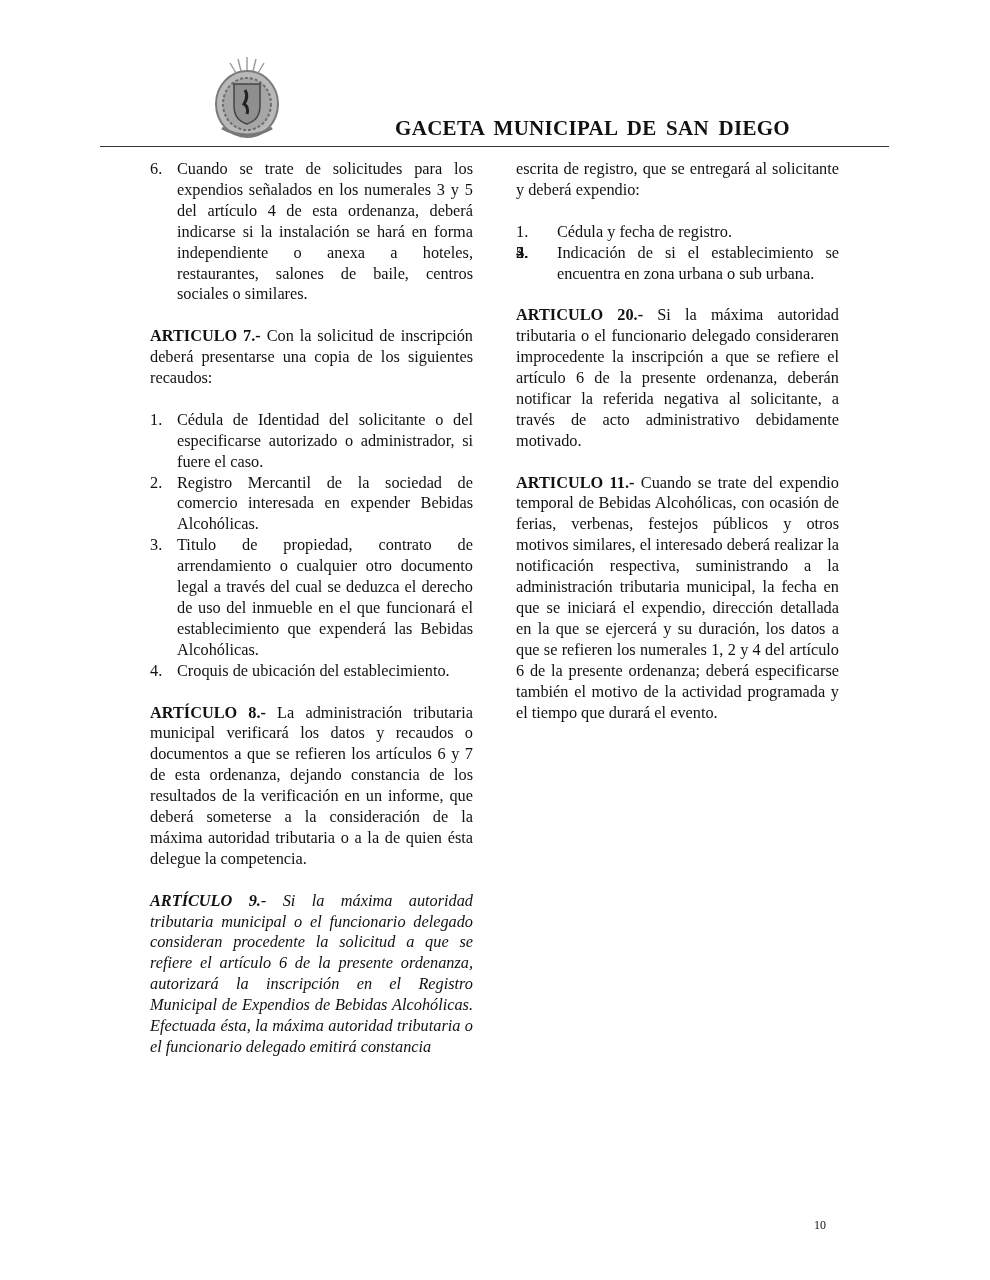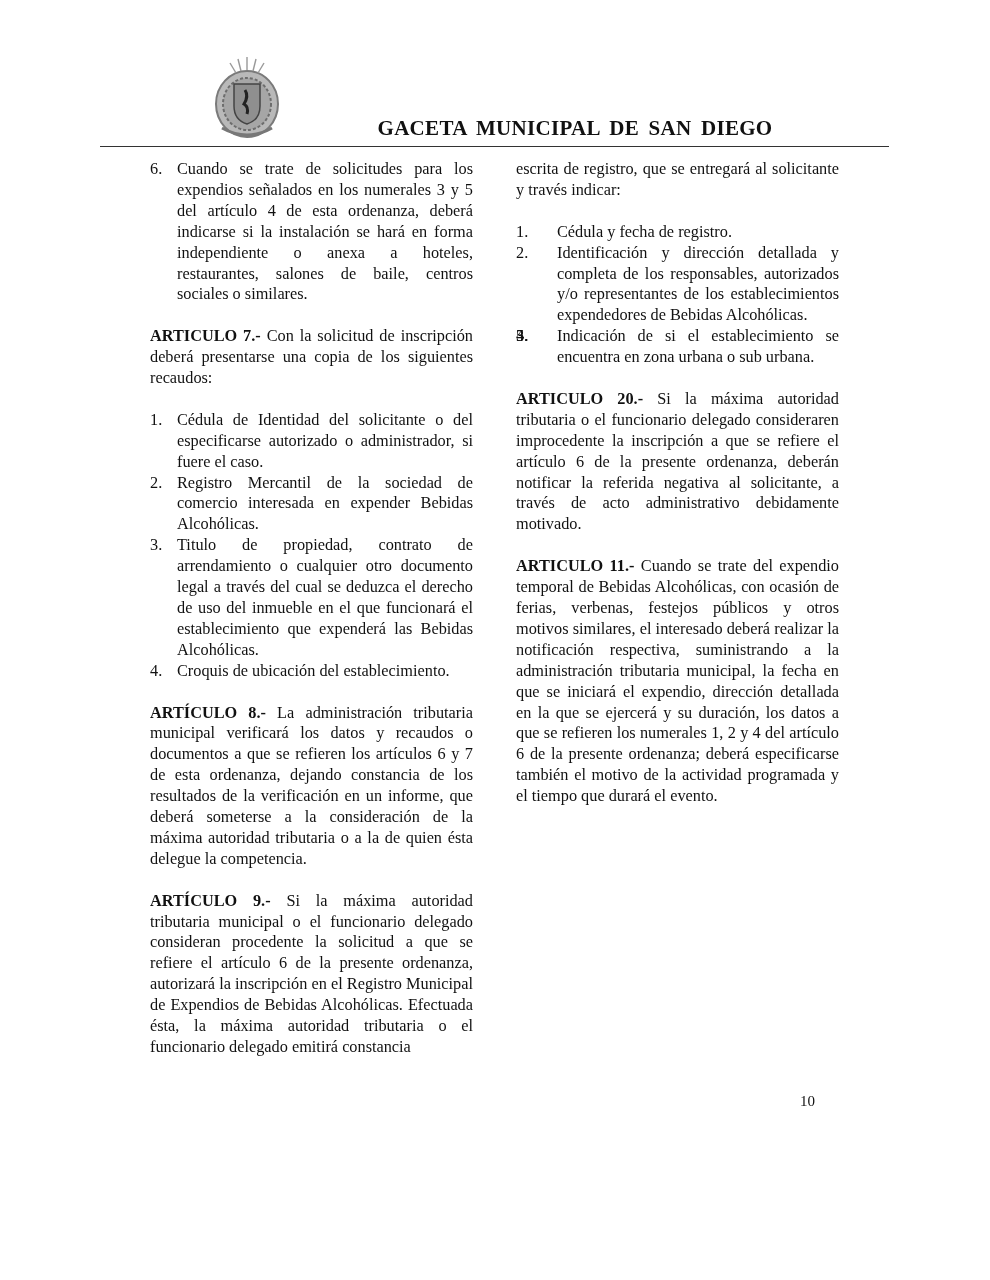--- a/index.html
+++ b/index.html
@@ -1,33 +1,33 @@
 <!DOCTYPE html>
 <html><head>
 <meta charset="utf-8">
 <style>
   html, body { margin: 0; padding: 0; background: #ffffff; }
   body { width: 990px; height: 1280px; position: relative; overflow: hidden;
          font-family: "Liberation Serif", "DejaVu Serif", serif; color: #111; }
   .emblem { position: absolute; left: 212px; top: 54px; width: 70px; height: 88px; }
-  .title { position: absolute; left: 360px; top: 116px; width: 430px; text-align: center;
+  .title { position: absolute; left: 360px; top: 116px; width: 430px; text-align: right;
            font-weight: bold; font-size: 21px; letter-spacing: 0.3px; word-spacing: 4px; white-space: nowrap; }
   .rule { position: absolute; left: 100px; top: 146px; width: 789px; height: 0; border-top: 1.5px solid #333; }
   .col { position: absolute; top: 159px; width: 323px; font-size: 16.3px; line-height: 20.9px; }
   .col.left { left: 150px; }
   .col.right { left: 516px; }
   p { margin: 0 0 20.9px 0; text-align: justify; }
-  p.nomb { margin-bottom: 16px; }
+  p.nomb { margin-bottom: 16px; font-style: italic; }
   ol.list { margin: 0 0 20.9px 0; padding: 0; list-style: none; }
   ol.list li { position: relative; text-align: justify; }
   ol.list.narrow li { padding-left: 27px; }
   ol.list.wide li { padding-left: 41px; }
   .num { position: absolute; left: 0; top: 0; }
   .bold { font-weight: bold; }
-  .pagenum { position: absolute; left: 800px; top: 1093px; width: 40px; text-align: left; font-size: 15px; }
+  .pagenum { position: absolute; left: 800px; top: 1218px; width: 40px; text-align: center; font-size: 12px; }
 </style>
 </head>
 <body>
 
 <div class="emblem">
   <svg width="70" height="88" viewBox="0 0 70 88">
     <g fill="none" stroke="#8a8a8a">
       <ellipse cx="35" cy="50" rx="31" ry="33" fill="#b9b9b9" stroke="#7a7a7a" stroke-width="2"></ellipse>
       <ellipse cx="35" cy="50" rx="24" ry="26" fill="#a6a6a6" stroke="#6d6d6d" stroke-width="2" stroke-dasharray="3 2"></ellipse>
       <path d="M22 30 h26 v22 q0 14 -13 18 q-13 -4 -13 -18z" fill="#8f8f8f" stroke="#444" stroke-width="1.5"></path>
@@ -61,24 +61,24 @@
     <li><span class="num">3.</span><span>Titulo de propiedad, contrato de arrendamiento o cualquier otro documento legal a través del cual se deduzca el derecho de uso del inmueble en el que funcionará el establecimiento que expenderá las Bebidas Alcohólicas.</span></li>
     <li><span class="num">4.</span><span>Croquis de ubicación del establecimiento.</span></li>
   </ol>
 
   <p><span class="bold">ARTÍCULO 8.-</span><span> La administración tributaria municipal verificará los datos y recaudos o documentos a que se refieren los artículos 6 y 7 de esta ordenanza, dejando constancia de los resultados de la verificación en un informe, que deberá someterse a la consideración de la máxima autoridad tributaria o a la de quien ésta delegue la competencia.</span></p>
 
   <p class="nomb"><span class="bold">ARTÍCULO 9.-</span><span> Si la máxima autoridad tributaria municipal o el funcionario delegado consideran procedente la solicitud a que se refiere el artículo 6 de la presente ordenanza, autorizará la inscripción en el Registro Municipal de Expendios de Bebidas Alcohólicas. Efectuada ésta, la máxima autoridad tributaria o el funcionario delegado emitirá constancia</span></p>
 </div>
 
 <div class="col right">
-  <p>escrita de registro, que se entregará al solicitante y través indicar:</p>
+  <p>escrita de registro, que se entregará al solicitante y deberá expendio:</p>
   <ol class="list wide">
     <li><span class="num">1.</span><span>Cédula y fecha de registro.</span></li>
-    <li><span class="num">2.</span><span>Identificación y dirección detallada y completa de los responsables, autorizados y/o representantes de los establecimientos expendedores de Bebidas Alcohólicas.</span></li>
+    <li><span class="num">2.</span></li>
     <li><span class="num">3.</span></li>
     <li><span class="num">4.</span></li>
     <li><span class="num">5.</span><span>Indicación de si el establecimiento se encuentra en zona urbana o sub urbana.</span></li>
   </ol>
 
   <p><span class="bold">ARTICULO 20.-</span><span> Si la máxima autoridad tributaria o el funcionario delegado consideraren improcedente la inscripción a que se refiere el artículo 6 de la presente ordenanza, deberán notificar la referida negativa al solicitante, a través de acto administrativo debidamente motivado.</span></p>
 
   <p><span class="bold">ARTICULO 11.-</span><span> Cuando se trate del expendio temporal de Bebidas Alcohólicas, con ocasión de ferias, verbenas, festejos públicos y otros motivos similares, el interesado deberá realizar la notificación respectiva, suministrando a la administración tributaria municipal, la fecha en que se iniciará el expendio, dirección detallada en la que se ejercerá y su duración, los datos a que se refieren los numerales 1, 2 y 4 del artículo 6 de la presente ordenanza; deberá especificarse también el motivo de la actividad programada y el tiempo que durará el evento.</span></p>
 
 </div>

